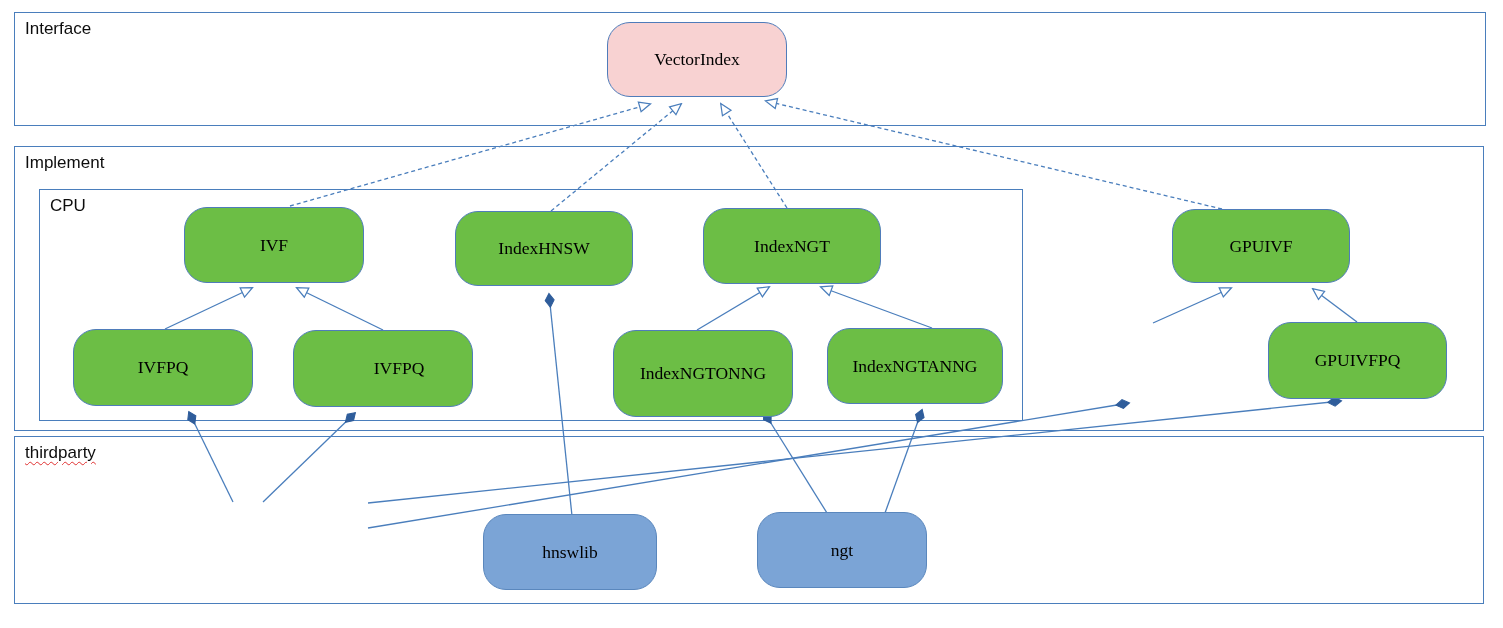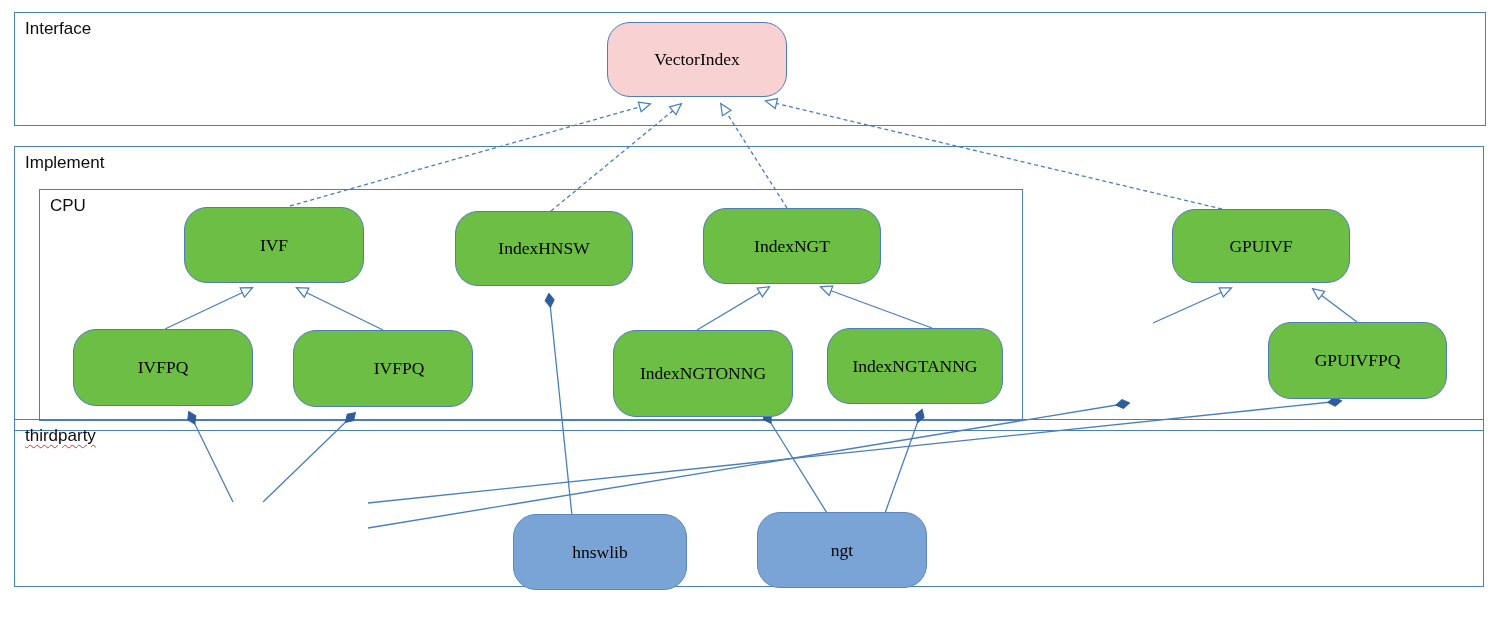--- a/index.html
+++ b/index.html
@@ -69,21 +69,21 @@
 
   <div class="section" style="left:14px;top:146px;width:1470px;height:285px;">
     <span class="section-label">Implement</span>
   </div>
 
   <div class="section" style="left:39px;top:189px;width:984px;height:232px;">
     <span class="section-label">CPU</span>
   </div>
 
 
-  <div class="section" style="left:14px;top:419px;width:1470px;height:168px;">
+  <div class="section" style="left:14px;top:436px;width:1470px;height:168px;">
     <span class="section-label squiggly">thirdparty</span>
   </div>
 
   <svg class="wires" width="1503" height="628" viewBox="0 0 1503 628">
     <defs>
       <marker id="mTri" viewBox="0 0 12 12" refX="10.5" refY="6" markerWidth="13.5" markerHeight="13.5" orient="auto" markerUnits="userSpaceOnUse">
         <path d="M1,1.5 L11,6 L1,10.5 Z" fill="#ffffff" stroke="#4a7ebc" stroke-width="1.1"></path>
       </marker>
       <marker id="mDia" viewBox="0 0 16 10" refX="14" refY="5" markerWidth="17" markerHeight="11" orient="auto" markerUnits="userSpaceOnUse">
         <path d="M1.5,5 L8,0.8 L14.5,5 L8,9.2 Z" fill="#2f5d9b" stroke="#2f5d9b"></path>
@@ -119,16 +119,16 @@
   <div class="node green" style="left:455px;top:211px;width:178px;height:75px;">IndexHNSW</div>
   <div class="node green" style="left:703px;top:208px;width:178px;height:76px;">IndexNGT</div>
   <div class="node green" style="left:73px;top:329px;width:180px;height:77px;">IVFPQ</div>
   <div class="node green" style="left:293px;top:330px;width:180px;height:77px;padding-left:32px;">IVFPQ</div>
   <div class="node green" style="left:613px;top:330px;width:180px;height:87px;">IndexNGTONNG</div>
   <div class="node green" style="left:827px;top:328px;width:176px;height:76px;">IndexNGTANNG</div>
 
   <div class="node green" style="left:1172px;top:209px;width:178px;height:74px;">GPUIVF</div>
   <div class="node green" style="left:1268px;top:322px;width:179px;height:77px;">GPUIVFPQ</div>
 
-  <div class="node blue" style="left:483px;top:514px;width:174px;height:76px;margin-left:30px;">hnswlib</div>
+  <div class="node blue" style="left:483px;top:514px;width:174px;height:76px;">hnswlib</div>
   <div class="node blue" style="left:757px;top:512px;width:170px;height:76px;">ngt</div>
 
 </div>
 
 </body></html>

